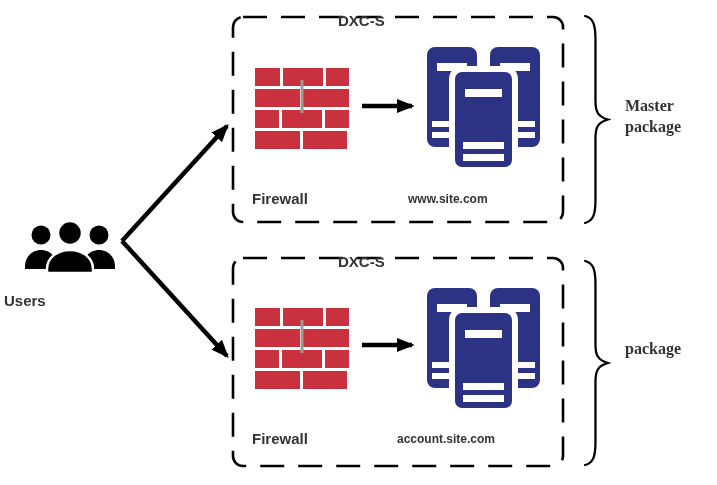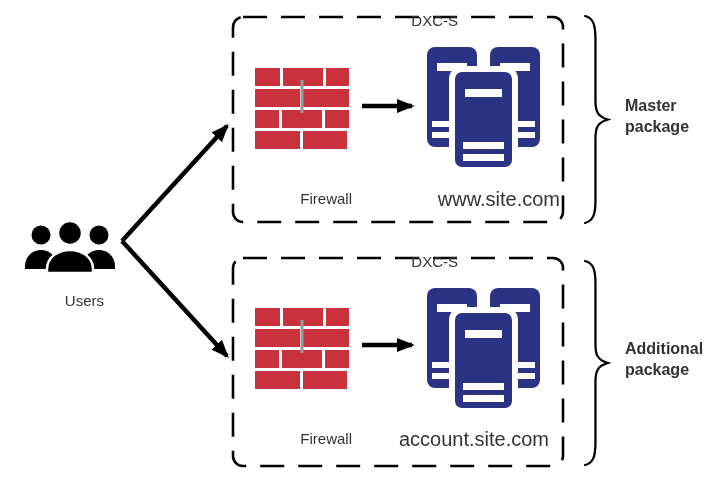--- a/index.html
+++ b/index.html
@@ -16,37 +16,38 @@
     position:relative;
     width:717px;height:485px;
     background:#ffffff;
     overflow:hidden;
     font-family:"Liberation Sans",sans-serif;
     color:var(--text);
   }
   .abs{position:absolute;}
   .lbl{
     position:absolute;
-    font-weight:400;
+    font-weight:700;
     font-size:15px;
     line-height:18px;
     color:var(--text);
-    text-align:right;
+    text-align:left;
     white-space:nowrap;
   }
   .pkg{
     position:absolute;
     font-weight:700;
     font-size:16px;
     line-height:21px;
     color:var(--text);
     text-align:left;
     white-space:nowrap;
+    font-family:Liberation Serif, serif;
   }
-  .server-lbl{font-size:20px;}
+  .server-lbl{font-size:12px;}
   svg{display:block;}
   .brick{fill:var(--brick-red);}
   .mortar{fill:var(--mortar-gray);}
   .navy{fill:var(--server-navy);}
   .blk{fill:var(--line-black);}
   .stroke-blk{stroke:var(--line-black);}
   .overlay{position:absolute;left:0;top:0;}
 </style>
 </head>
 <body>
@@ -148,17 +149,16 @@
     <rect x="38" y="42" width="37" height="8" fill="#ffffff"></rect>
     <rect x="36" y="95" width="41" height="7" fill="#ffffff"></rect>
     <rect x="36" y="107" width="41" height="7" fill="#ffffff"></rect>
   </svg>
   <div class="lbl server-lbl" style="left:397px;top:430px;width:152px">account.site.com</div>
 
   <svg class="abs" style="left:582px;top:258px" width="29" height="210" viewBox="0 0 28 212" preserveAspectRatio="none">
     <path d="M3,3 C11,5 13,12 13,26 L13,87 C13,98 15,103 25,106 C15,109 13,114 13,125 L13,186 C13,200 11,207 3,209" fill="none" class="stroke-blk" stroke-width="2.2" stroke-linecap="round"></path>
   </svg>
   <div class="pkg" style="left:625px;top:338px">
-    <div>Additional</div>
     <div>package</div>
   </div>
 
 </div>
 
 </body></html>

